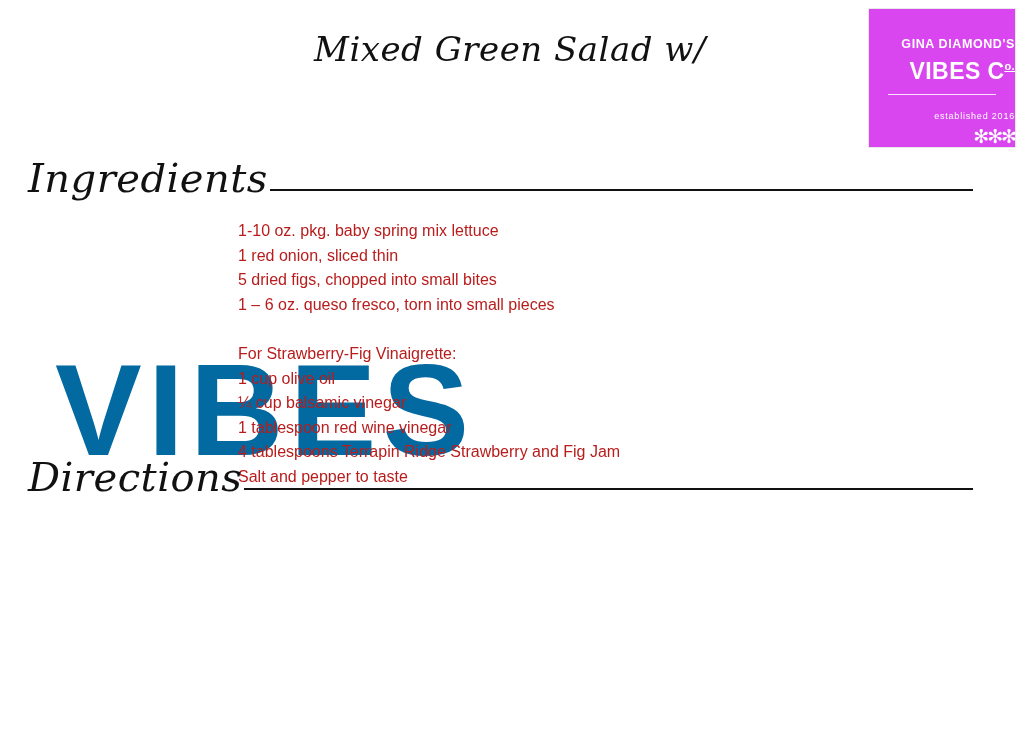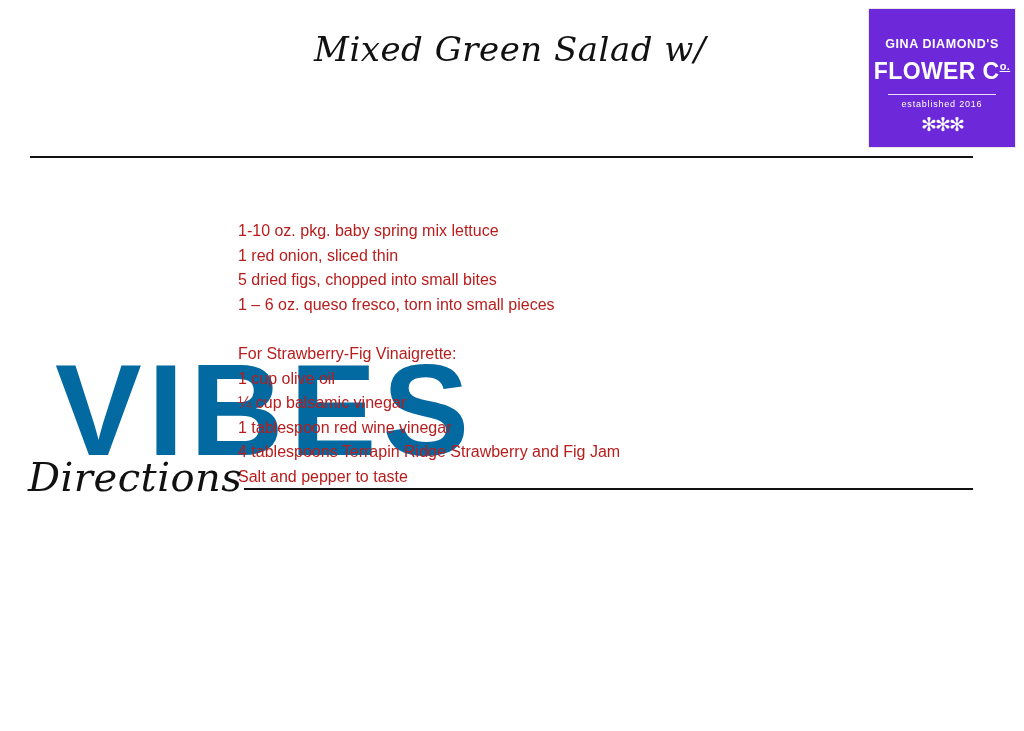--- a/index.html
+++ b/index.html
@@ -38,25 +38,25 @@
     overflow: hidden;
   }
 
   
   .logo {
     position: absolute;
     left: 868px;
     top: 8px;
     width: 148px;
     height: 140px;
-    background: #6d28d9;
+    background: #d946ef;
     color: #ffffff;
     border: 1px solid #e8e8e8;
     box-sizing: border-box;
-    text-align: center;
+    text-align: right;
   }
   .logo-line1 {
     margin-top: 28px;
     font-size: 12.5px;
     font-weight: bold;
     letter-spacing: 0.6px;
   }
   .logo-line2 {
     margin-top: 7px;
     font-size: 23px;
@@ -68,21 +68,21 @@
     vertical-align: super;
     text-decoration: underline;
   }
   .logo-rule {
     width: 108px;
     height: 1px;
     background: rgba(255,255,255,0.85);
     margin: 9px auto 0 auto;
   }
   .logo-line3 {
-    margin-top: 4px;
+    margin-top: 16px;
     font-size: 9px;
     letter-spacing: 0.8px;
   }
   .logo-flourish {
     margin-top: 6px;
     font-size: 19px;
     line-height: 19px;
     letter-spacing: -2px;
   }
 
@@ -150,28 +150,29 @@
 
   <div class="watermark">VIBES</div>
 
   <div class="title">
     <span class="l1">Mixed Green Salad w/</span>
   </div>
 
   <div class="logo">
     <div class="logo-line1">GINA DIAMOND'S</div>
     <div class="logo-line2">
-      <span>FLOWER C</span><span class="sup">o.</span>
+      <span>VIBES C</span><span class="sup">o.</span>
     </div>
     <div class="logo-rule"></div>
     <div class="logo-line3">established 2016</div>
     <div class="logo-flourish">✻✻✻</div>
   </div>
 
   <div class="section-head" id="ingredients-head">
+    <span class="word">Ingredients</span>
     <span class="rule"></span>
   </div>
 
   <div class="body-block" id="ingredients-body">1-10 oz. pkg. baby spring mix lettuce
 1 red onion, sliced thin
 5 dried figs, chopped into small bites
 1 – 6 oz. queso fresco, torn into small pieces
 
 For Strawberry-Fig Vinaigrette:
 1 cup olive oil

